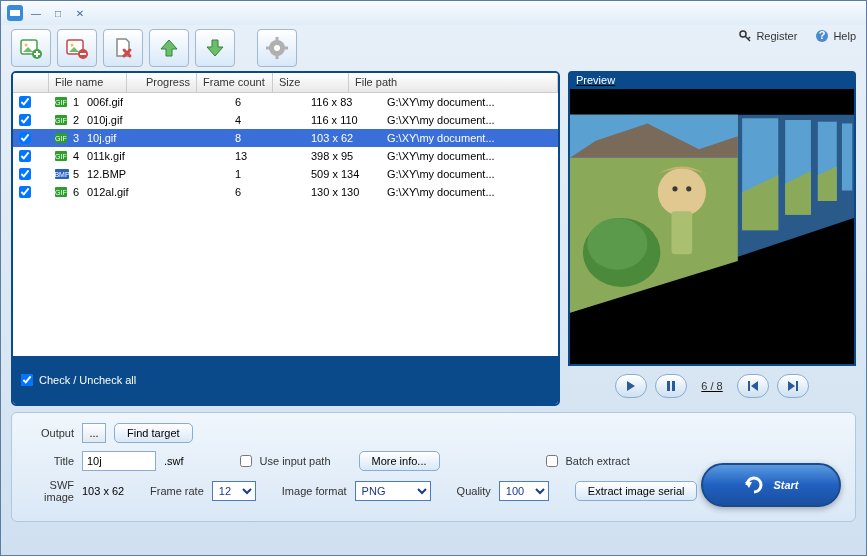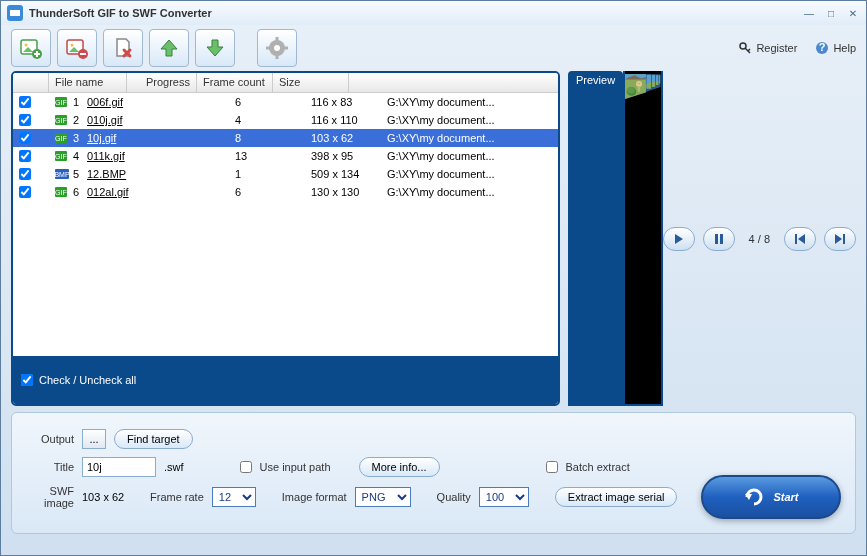--- a/index.html
+++ b/index.html
@@ -6,21 +6,21 @@
 body { background: #f0f0f0; width: 867px; height: 556px; overflow: hidden; }
 
 .window { width: 867px; height: 556px; background: linear-gradient(180deg, #e8f0f8 0%, #d0e0f0 100%); border: 1px solid #5a7da0; }
 
 .titlebar { height: 24px; display: flex; align-items: center; padding: 0 6px; background: linear-gradient(180deg, #f8fbff 0%, #e0ecf8 100%); }
 .titlebar .app-icon { width: 16px; height: 16px; margin-right: 6px; }
 .titlebar .title { font-weight: bold; flex: 1; color: #333; }
 .win-btns { display: flex; gap: 8px; }
 .win-btn { width: 14px; height: 14px; color: #4a6a8a; cursor: pointer; display: flex; align-items: center; justify-content: center; font-size: 10px; }
 
-.toolbar { height: 46px; display: flex; align-items: center; padding: 4px 10px; gap: 6px; }
+.toolbar { height: 46px; display: flex; align-items: flex-start; padding: 4px 10px; gap: 6px; }
 .tool-btn { width: 40px; height: 38px; background: linear-gradient(180deg, #fff 0%, #d8e8f8 100%); border: 1px solid #a0b8d0; border-radius: 4px; display: flex; align-items: center; justify-content: center; cursor: pointer; }
 .tool-btn svg { width: 24px; height: 24px; }
 .toolbar-spacer { flex: 1; }
 .link-btn { display: flex; align-items: center; gap: 4px; color: #333; cursor: pointer; margin-left: 12px; }
 .link-btn .icon { width: 14px; height: 14px; }
 
 .main-area { display: flex; gap: 8px; padding: 0 10px; height: 335px; }
 
 .file-panel { flex: 1; background: #fff; border: 2px solid #0a4a8a; border-radius: 5px; display: flex; flex-direction: column; overflow: hidden; }
 .table-header { display: flex; background: linear-gradient(180deg, #fff 0%, #e8e8e8 100%); border-bottom: 1px solid #ccc; height: 20px; }
@@ -32,62 +32,61 @@
 .col-size { width: 76px; }
 .col-path { flex: 1; }
 
 .table-body { flex: 1; overflow: auto; background: #fff; }
 .row { display: flex; height: 18px; align-items: center; }
 .row.selected { background: #3a6ed8; color: #fff; }
 .row .cell { padding: 1px 6px; }
 .row .chk { width: 36px; display: flex; align-items: center; justify-content: flex-start; padding-left: 6px; }
 .row .file-ico { width: 18px; display: flex; align-items: center; }
 .row .idx { width: 14px; }
-.row .name { width: 78px; text-decoration: underline; }
+.row .name { width: 78px; }
 .row .prog { width: 70px; }
 .row .frame { width: 76px; }
 .row .size { width: 76px; }
 .row .path { flex: 1; overflow: hidden; white-space: nowrap; }
 .gif-badge { width: 14px; height: 10px; background: #2aa02a; color: #fff; font-size: 7px; display: flex; align-items: center; justify-content: center; border-radius: 1px; }
 .bmp-badge { width: 14px; height: 10px; background: #2a60c0; color: #fff; font-size: 7px; display: flex; align-items: center; justify-content: center; border-radius: 1px; }
 
 .check-all-bar { background: #0a4a8a; color: #fff; padding: 18px 8px; display: flex; align-items: center; gap: 6px; }
 
-.preview-panel { width: 288px; display: flex; flex-direction: row; }
+.preview-panel { width: 288px; display: flex; flex-direction: column; text-decoration: underline; }
 .preview-header { background: #0a4a8a; color: #fff; padding: 3px 8px; border-radius: 4px 4px 0 0; }
 .preview-box { flex: 1; background: #000; border: 2px solid #0a4a8a; border-top: none; position: relative; overflow: hidden; }
 .preview-img { position: absolute; inset: 0; }
 .preview-controls { display: flex; align-items: center; justify-content: center; gap: 8px; padding: 8px 0; }
 .pc-btn { width: 32px; height: 24px; background: linear-gradient(180deg, #fff 0%, #cde0f2 100%); border: 1px solid #8aaccf; border-radius: 12px; display: flex; align-items: center; justify-content: center; cursor: pointer; color: #2a5a9a; }
 .pc-counter { font-size: 11px; color: #333; padding: 0 6px; }
 
-.bottom-panel { margin: 6px 10px 2px 10px; padding: 16px 12px; background: linear-gradient(180deg, #f0f6fc 0%, #dae8f6 100%); border: 1px solid #b0c8e0; border-radius: 6px; position: relative; }
+.bottom-panel { margin: 6px 10px 2px 10px; padding: 10px 12px; background: linear-gradient(180deg, #f0f6fc 0%, #dae8f6 100%); border: 1px solid #b0c8e0; border-radius: 6px; position: relative; }
 .form-row { display: flex; align-items: center; gap: 8px; margin-bottom: 8px; }
 .form-row label { color: #333; }
 .lbl-w { width: 50px; text-align: right; }
 .text-input { border: 1px solid #8aaccf; background: #fff; padding: 2px 4px; height: 20px; }
-.btn-small { background: linear-gradient(180deg, #fff 0%, #d8e8f8 100%); border: 1px solid #8aaccf; border-radius: 10px; padding: 3px 12px; cursor: pointer; }
+.btn-small { background: linear-gradient(180deg, #fff 0%, #d8e8f8 100%); border: 1px solid #8aaccf; border-radius: 5px; padding: 3px 12px; cursor: pointer; }
 .browse-btn { width: 24px; height: 20px; border: 1px solid #8aaccf; background: linear-gradient(180deg, #fff 0%, #e0e8f0 100%); cursor: pointer; display:flex; align-items:center; justify-content:center; }
 .select { border: 1px solid #4a7abf; background: #fff; height: 20px; padding: 0 2px; color: #1a3a8a; }
 
 .start-btn { position: absolute; right: 14px; bottom: 14px; width: 140px; height: 44px; background: linear-gradient(180deg, #5a9ae0 0%, #2060c0 50%, #1a50a0 100%); border: 2px solid #1a4a8a; border-radius: 22px; color: #fff; font-size: 20px; font-weight: bold; font-style: italic; display: flex; align-items: center; justify-content: center; gap: 8px; cursor: pointer; box-shadow: 0 2px 6px rgba(0,0,0,0.3); }
 .start-btn .arrow-ico { width: 22px; height: 22px; }
 
 input[type=checkbox] { width: 12px; height: 12px; }
 </style>
 </head>
 <body>
 
 <div class="window">
   <div class="titlebar">
     <svg class="app-icon" viewBox="0 0 16 16">
         <rect width="16" height="16" rx="3" fill="#3a8ada"></rect>
         <rect x="3" y="5" width="10" height="6" fill="#fff"></rect>
       </svg>
-    <div class="title">ThunderSoft GIF to SWF Converter</div>
     <div class="win-btns">
       <div class="win-btn">—</div>
       <div class="win-btn">□</div>
       <div class="win-btn">✕</div>
     </div>
   </div>
 
   <div class="toolbar">
     <div class="tool-btn">
       <svg viewBox="0 0 24 24">
@@ -154,20 +153,21 @@
   </div>
 
   <div class="main-area">
     <div class="file-panel">
       <div class="table-header">
         <div class="col col-chk"></div>
         <div class="col col-name">File name</div>
         <div class="col col-prog">Progress</div>
         <div class="col col-frame">Frame count</div>
         <div class="col col-size">Size</div>
+        <div class="col col-path">File path</div>
       </div>
       <div class="table-body" id="table-body">
           <div class="row">
             <div class="cell chk">
               <input type="checkbox" checked="" style="">
             </div>
             <div class="cell file-ico">
               <div class="gif-badge">GIF</div>
             </div>
             <div class="cell idx">1</div>
@@ -284,21 +284,21 @@
             <svg width="10" height="10" viewBox="0 0 10 10">
               <path d="M1 0 L9 5 L1 10 Z" fill="#2a5a9a"></path>
             </svg>
           </div>
         <div class="pc-btn">
             <svg width="10" height="10" viewBox="0 0 10 10">
               <rect x="1" y="0" width="3" height="10" fill="#2a5a9a"></rect>
               <rect x="6" y="0" width="3" height="10" fill="#2a5a9a"></rect>
             </svg>
           </div>
-        <div class="pc-counter">4 / 8</div>
+        <div class="pc-counter">6 / 8</div>
         <div class="pc-btn">
             <svg width="10" height="10" viewBox="0 0 10 10">
               <rect x="0" y="0" width="2" height="10" fill="#2a5a9a"></rect>
               <path d="M10 0 L3 5 L10 10 Z" fill="#2a5a9a"></path>
             </svg>
           </div>
         <div class="pc-btn">
             <svg width="10" height="10" viewBox="0 0 10 10">
               <path d="M0 0 L7 5 L0 10 Z" fill="#2a5a9a"></path>
               <rect x="8" y="0" width="2" height="10" fill="#2a5a9a"></rect>
@@ -327,21 +327,21 @@
       <input type="checkbox" style="">
       <label>Batch extract</label>
     </div>
     <div class="form-row">
       <label class="lbl-w">SWF image</label>
       <span style="width:60px">103 x 62</span>
       <label>Frame rate</label>
       <select class="select" style="width:44px"><option>12</option></select>
       <span style="width:10px"></span>
       <label>Image format</label>
-      <select class="select" style="width:56px"><option>PNG</option></select>
+      <select class="select" style="width:76px"><option>PNG</option></select>
       <span style="width:10px"></span>
       <label>Quality</label>
       <select class="select" style="width:50px"><option>100</option></select>
       <span style="width:10px"></span>
       <div class="btn-small">Extract image serial</div>
     </div>
 
     <div class="start-btn">
       <svg class="arrow-ico" viewBox="0 0 22 22">
           <path d="M4 11 A7 7 0 1 1 11 18" fill="none" stroke="#fff" stroke-width="3"></path>

